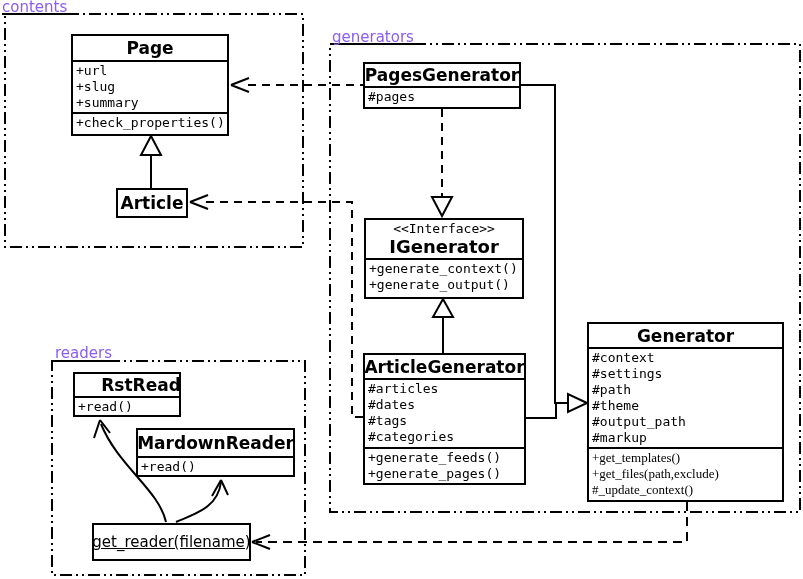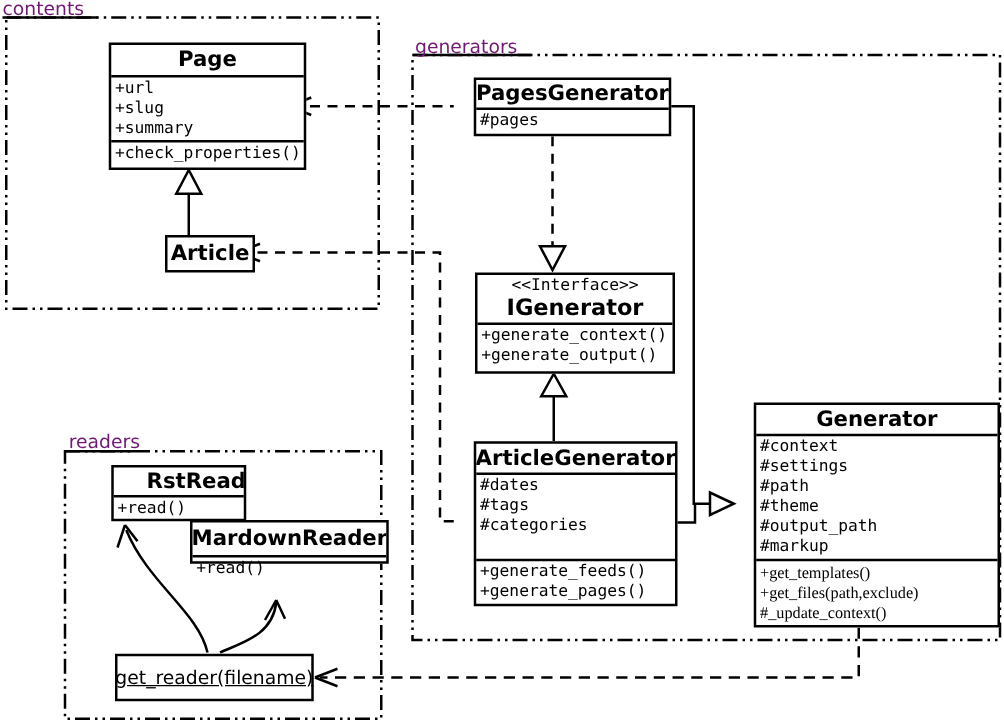--- a/index.html
+++ b/index.html
@@ -4,28 +4,27 @@
 <style>
   html,body { margin:0; padding:0; background:#ffffff; }
   #stage {
     position:relative; width:803px; height:579px; background:#ffffff;
     font-family:"DejaVu Sans", "Liberation Sans", sans-serif; color:#000;
     overflow:hidden;
   }
   #wires { position:absolute; left:0; top:0; width:803px; height:579px; }
 
   .pkg-label {
-    position:absolute; font-size:15px; line-height:15px; color:#701a75;
+    position:absolute; font-size:15px; line-height:15px; color:#8b5cf6;
     background:transparent; white-space:nowrap;
   }
 
   .uml-class {
     position:absolute; box-sizing:border-box; background:#fff;
     border:2px solid #000;
-    margin-left:16px;
   }
   .uml-title {
     display:flex; align-items:center; justify-content:center;
     font-weight:bold; font-size:17px; white-space:nowrap; overflow:hidden;
   }
   .uml-head {
     display:flex; flex-direction:column; align-items:center; justify-content:center;
     overflow:hidden;
   }
   .stereotype {
@@ -134,35 +133,35 @@
   <div class="uml-class" style="left:364px; top:218px; width:160px; height:81px;">
     <div class="uml-head" style="height:38px;">
       <div class="stereotype">&lt;&lt;Interface&gt;&gt;</div>
       <div class="head-name">IGenerator</div>
     </div>
     <div class="sec members" style="height:35px;"><div class="member-row">+generate_context()</div><div class="member-row">+generate_output()</div></div>
   </div>
 
   <div class="uml-class" style="left:363px; top:353px; width:163px; height:132px;">
     <div class="uml-title" style="height:23px;">ArticleGenerator</div>
-    <div class="sec members" style="height:66px;"><div class="member-row">#dates</div><div class="member-row">#tags</div><div class="member-row">#categories</div></div>
+    <div class="sec members" style="height:66px;"><div class="member-row">#articles</div><div class="member-row">#dates</div><div class="member-row">#tags</div><div class="member-row">#categories</div></div>
     <div class="sec members" style="height:33px;"><div class="member-row">+generate_feeds()</div><div class="member-row">+generate_pages()</div></div>
   </div>
 
   <div class="uml-class" style="left:587px; top:322px; width:197px; height:180px;">
     <div class="uml-title" style="height:23px;">Generator</div>
     <div class="sec members" style="height:97px;"><div class="member-row">#context</div><div class="member-row">#settings</div><div class="member-row">#path</div><div class="member-row">#theme</div><div class="member-row">#output_path</div><div class="member-row">#markup</div></div>
     <div class="sec members" style="height:50px;font-family:Liberation Serif, serif;"><div class="member-row">+get_templates()</div><div class="member-row">+get_files(path,exclude)</div><div class="member-row">#_update_context()</div></div>
   </div>
 
   <div class="uml-class" style="left:73px; top:372px; width:108px; height:45px;">
     <div class="uml-title" style="height:22px;padding-left:48px;">RstReader</div>
     <div class="sec members" style="height:15px;"><div class="member-row">+read()</div></div>
   </div>
 
-  <div class="uml-class" style="left:136px; top:416px; width:159px; height:35px;">
+  <div class="uml-class" style="left:136px; top:428px; width:159px; height:49px;">
     <div class="uml-title" style="height:26px;">MardownReader</div>
     <div class="sec members" style="height:15px;"><div class="member-row">+read()</div></div>
   </div>
 
   <div class="plain-node" style="left:92px; top:523px; width:159px; height:38px;">get_reader(filename)</div>
 
 </div>
 
 </body></html>

